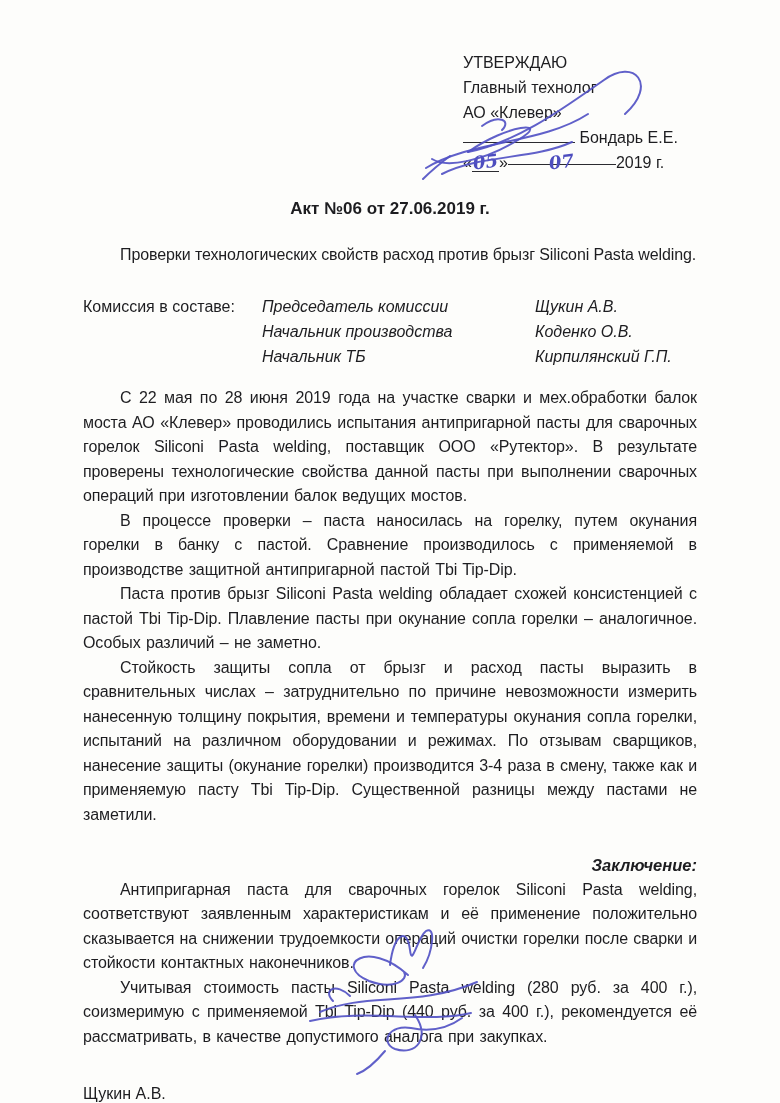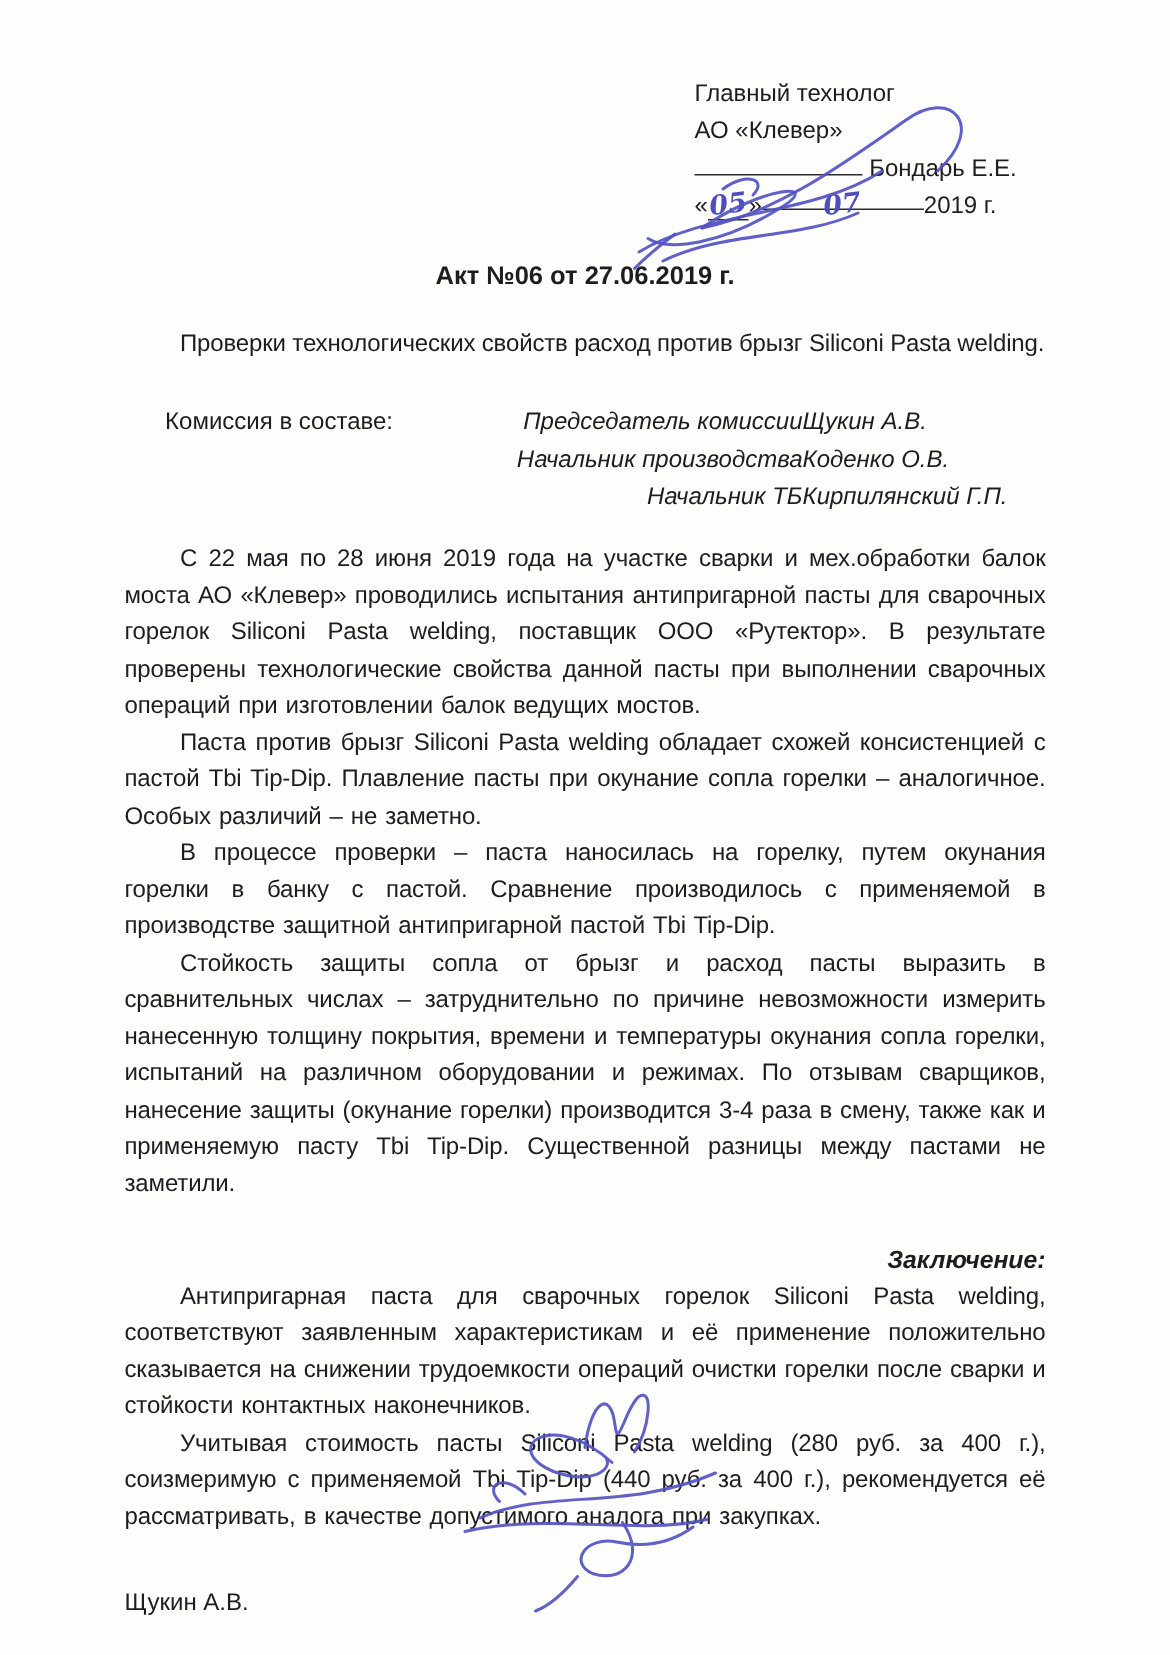--- a/index.html
+++ b/index.html
@@ -57,21 +57,20 @@
     font-size: 16px;
     letter-spacing: -0.1px;
   }
 
   
   .commission {
     display: flex;
     margin-top: 30px;
     font-size: 16px;
     line-height: 25px;
-    text-align: right;
   }
   .commission .c-label { width: 179px; flex: none; }
   .commission .c-rows { flex: 1; }
   .commission .c-row { display: flex; font-style: italic; }
   .commission .c-role { width: 273px; flex: none; }
 
   
   .body-text { margin-top: 17px; }
   .para {
     margin: 0;
@@ -107,20 +106,21 @@
     stroke-linecap: round;
     opacity: 0.92;
   }
 </style>
 </head>
 <body>
 
 <div class="page">
 
   <div class="approval">
+    <div class="line">УТВЕРЖДАЮ</div>
     <div class="line">Главный технолог</div>
     <div class="line">АО «Клевер»</div>
     <div class="line">
       <span class="sig-underline"></span>
       <span>Бондарь Е.Е.</span>
     </div>
     <div class="line">
       <span>«</span><span class="day-box"><span class="hw">05</span></span><span>»</span><span class="date-underline"><span class="hw">07</span></span><span>2019 г.</span>
     </div>
   </div>
@@ -142,22 +142,22 @@
       </div>
       <div class="c-row">
         <div class="c-role">Начальник ТБ</div>
         <div class="c-name">Кирпилянский Г.П.</div>
       </div>
     </div>
   </div>
 
   <div class="body-text">
     <p class="para">С  22 мая по 28 июня 2019 года на участке сварки и мех.обработки балок моста АО «Клевер» проводились испытания антипригарной пасты для сварочных горелок Siliconi Pasta welding, поставщик ООО «Рутектор». В результате проверены технологические свойства данной пасты при выполнении сварочных операций при изготовлении балок ведущих мостов.</p>
+    <p class="para">В процессе проверки – паста наносилась на горелку, путем окунания горелки в банку с пастой. Сравнение производилось с применяемой в производстве защитной антипригарной пастой Tbi Tip-Dip.</p>
     <p class="para">Паста против брызг Siliconi Pasta welding обладает схожей консистенцией с пастой Tbi Tip-Dip. Плавление пасты при окунание сопла горелки – аналогичное. Особых различий – не заметно.</p>
-    <p class="para">В процессе проверки – паста наносилась на горелку, путем окунания горелки в банку с пастой. Сравнение производилось с применяемой в производстве защитной антипригарной пастой Tbi Tip-Dip.</p>
     <p class="para">Стойкость защиты сопла от брызг и расход пасты выразить в сравнительных числах – затруднительно по причине невозможности измерить нанесенную толщину покрытия, времени и температуры окунания сопла горелки, испытаний на различном оборудовании и режимах. По отзывам сварщиков, нанесение защиты (окунание горелки) производится 3-4 раза в смену, также как и применяемую пасту Tbi Tip-Dip. Существенной разницы между пастами не заметили.</p>
   </div>
 
   <div class="conclusion-heading">Заключение:</div>
   <div>
     <p class="para">Антипригарная паста для сварочных горелок Siliconi Pasta welding, соответствуют заявленным характеристикам и её применение положительно сказывается на снижении трудоемкости операций очистки горелки после сварки и стойкости контактных наконечников.</p>
     <p class="para">Учитывая стоимость пасты Siliconi Pasta welding (280 руб. за 400 г.), соизмеримую с применяемой Tbi Tip-Dip (440 руб. за 400 г.), рекомендуется её рассматривать, в качестве допустимого аналога при закупках.</p>
   </div>
 
   <div class="signatures">

